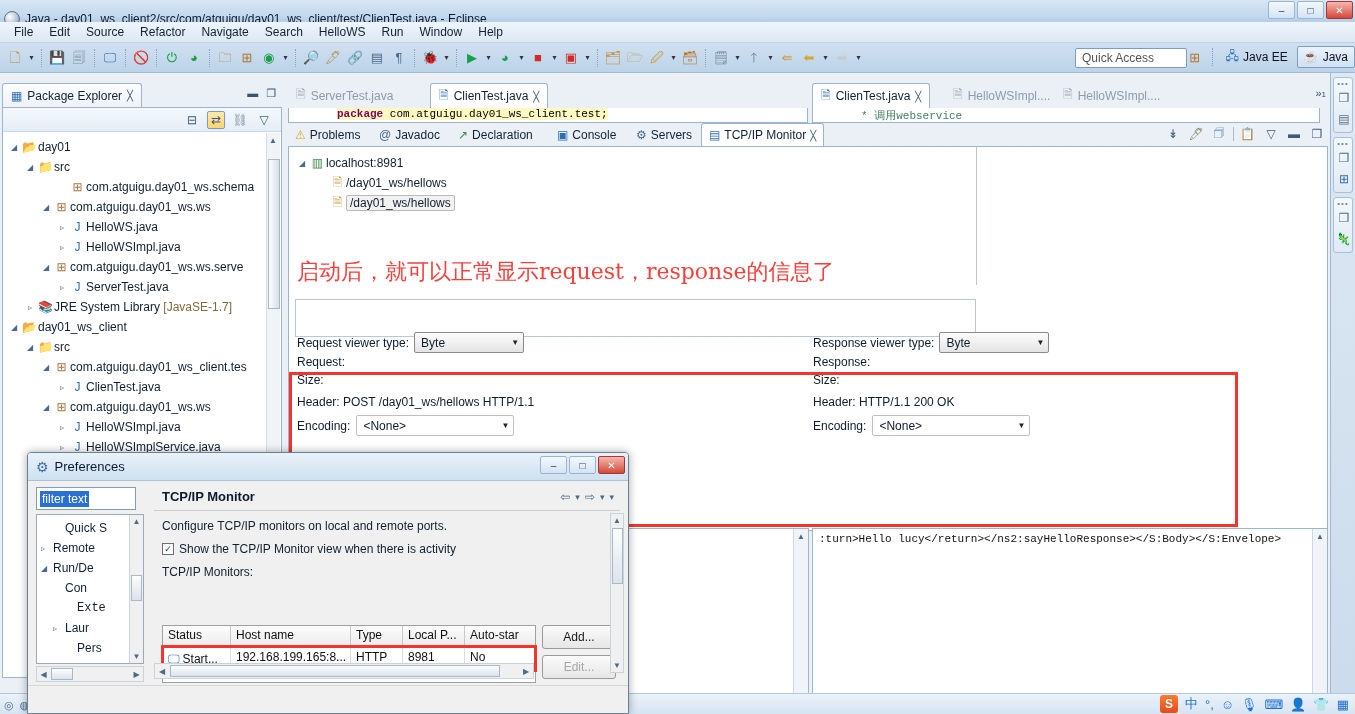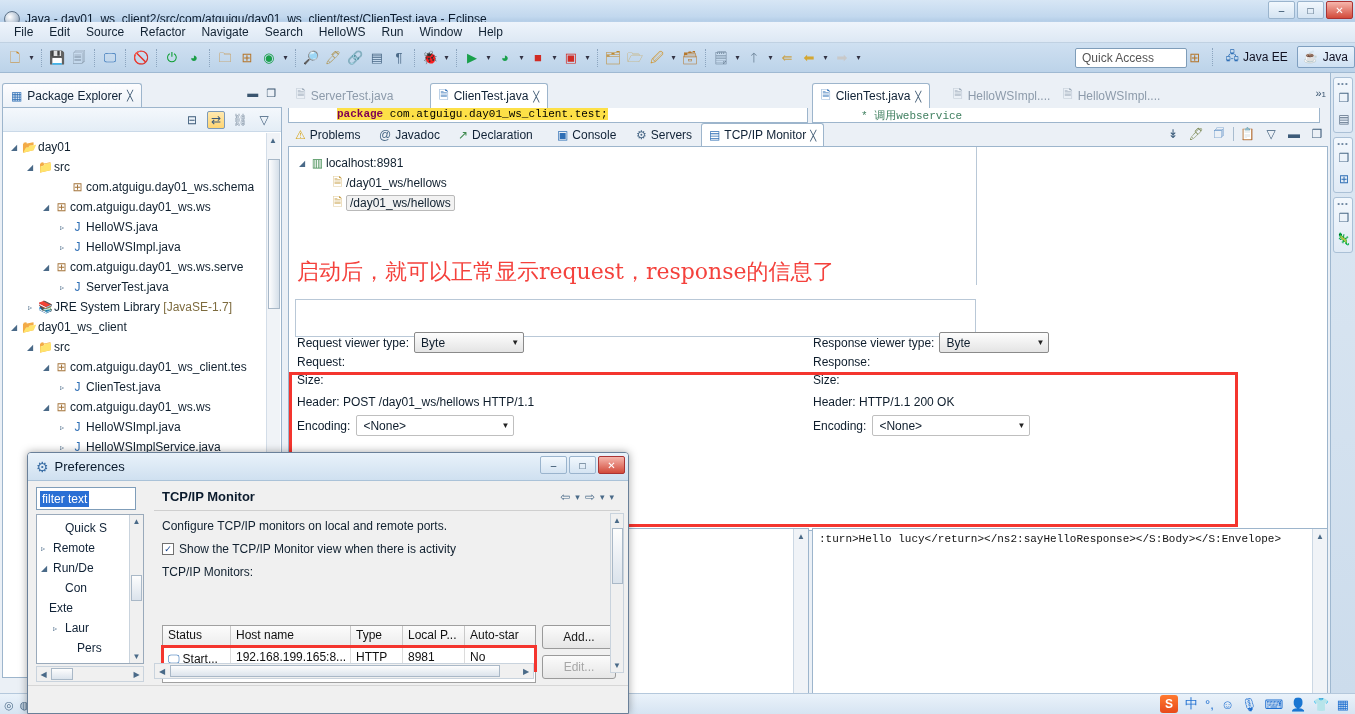--- a/index.html
+++ b/index.html
@@ -119,21 +119,21 @@
   }
   .etab.inactive { color: #8d9bab; background: transparent; }
   .etab.active { background: #fff; border: 1px solid #9db5cc; border-bottom: none; color: #102236; }
   .ed-codeline {
     position: absolute; left: 0; top: 25px; width: 520px; height: 15px;
     background: #fff; border: 1px solid #9db5cc; border-top: none;
     font-family: "Liberation Mono", monospace; font-size: 11px;
     white-space: nowrap; overflow: hidden;
   }
   .gutter { display: inline-block; width: 48px; }
-  .sel { background: #fde047; color: #000; }
+  .sel { background: #fef9c3; color: #000; }
   .kw { color: #7f0055; font-weight: bold; }
 
   
   .editor-right { position: absolute; left: 812px; top: 10px; width: 520px; height: 40px; }
   .chev { position: absolute; right: 6px; top: 4px; font-size: 11px; color: #34506c; }
   .chev small { font-size: 8px; }
   .ed-codeline2 {
     position: absolute; left: 0; top: 25px; width: 508px; height: 15px;
     background: #fff; border: 1px solid #9db5cc; border-top: none; overflow: hidden;
     font-family: "Liberation Mono", monospace; font-size: 11px; white-space: nowrap;
@@ -679,21 +679,21 @@
               <span>Remote</span>
             </div>
             <div class="ptrow" style="padding-left: 4px;">
               <span style="width: 12px; font-size: 8px; color: rgb(74, 106, 136);">◢</span>
               <span>Run/De</span>
             </div>
             <div class="ptrow" style="padding-left: 16px;">
               <span style="width: 12px; font-size: 8px; color: rgb(74, 106, 136);"></span>
               <span>Con</span>
             </div>
-            <div class="ptrow" style="">
+            <div class="ptrow" style="padding-left: 28px; font-family: Liberation Mono, monospace;">
               <span style="width: 12px; font-size: 8px; color: rgb(74, 106, 136);"></span>
               <span>Exte</span>
             </div>
             <div class="ptrow" style="padding-left: 16px;">
               <span style="width: 12px; font-size: 8px; color: rgb(74, 106, 136);">▹</span>
               <span>Laur</span>
             </div>
             <div class="ptrow" style="padding-left: 28px;">
               <span style="width: 12px; font-size: 8px; color: rgb(74, 106, 136);"></span>
               <span>Pers</span>

